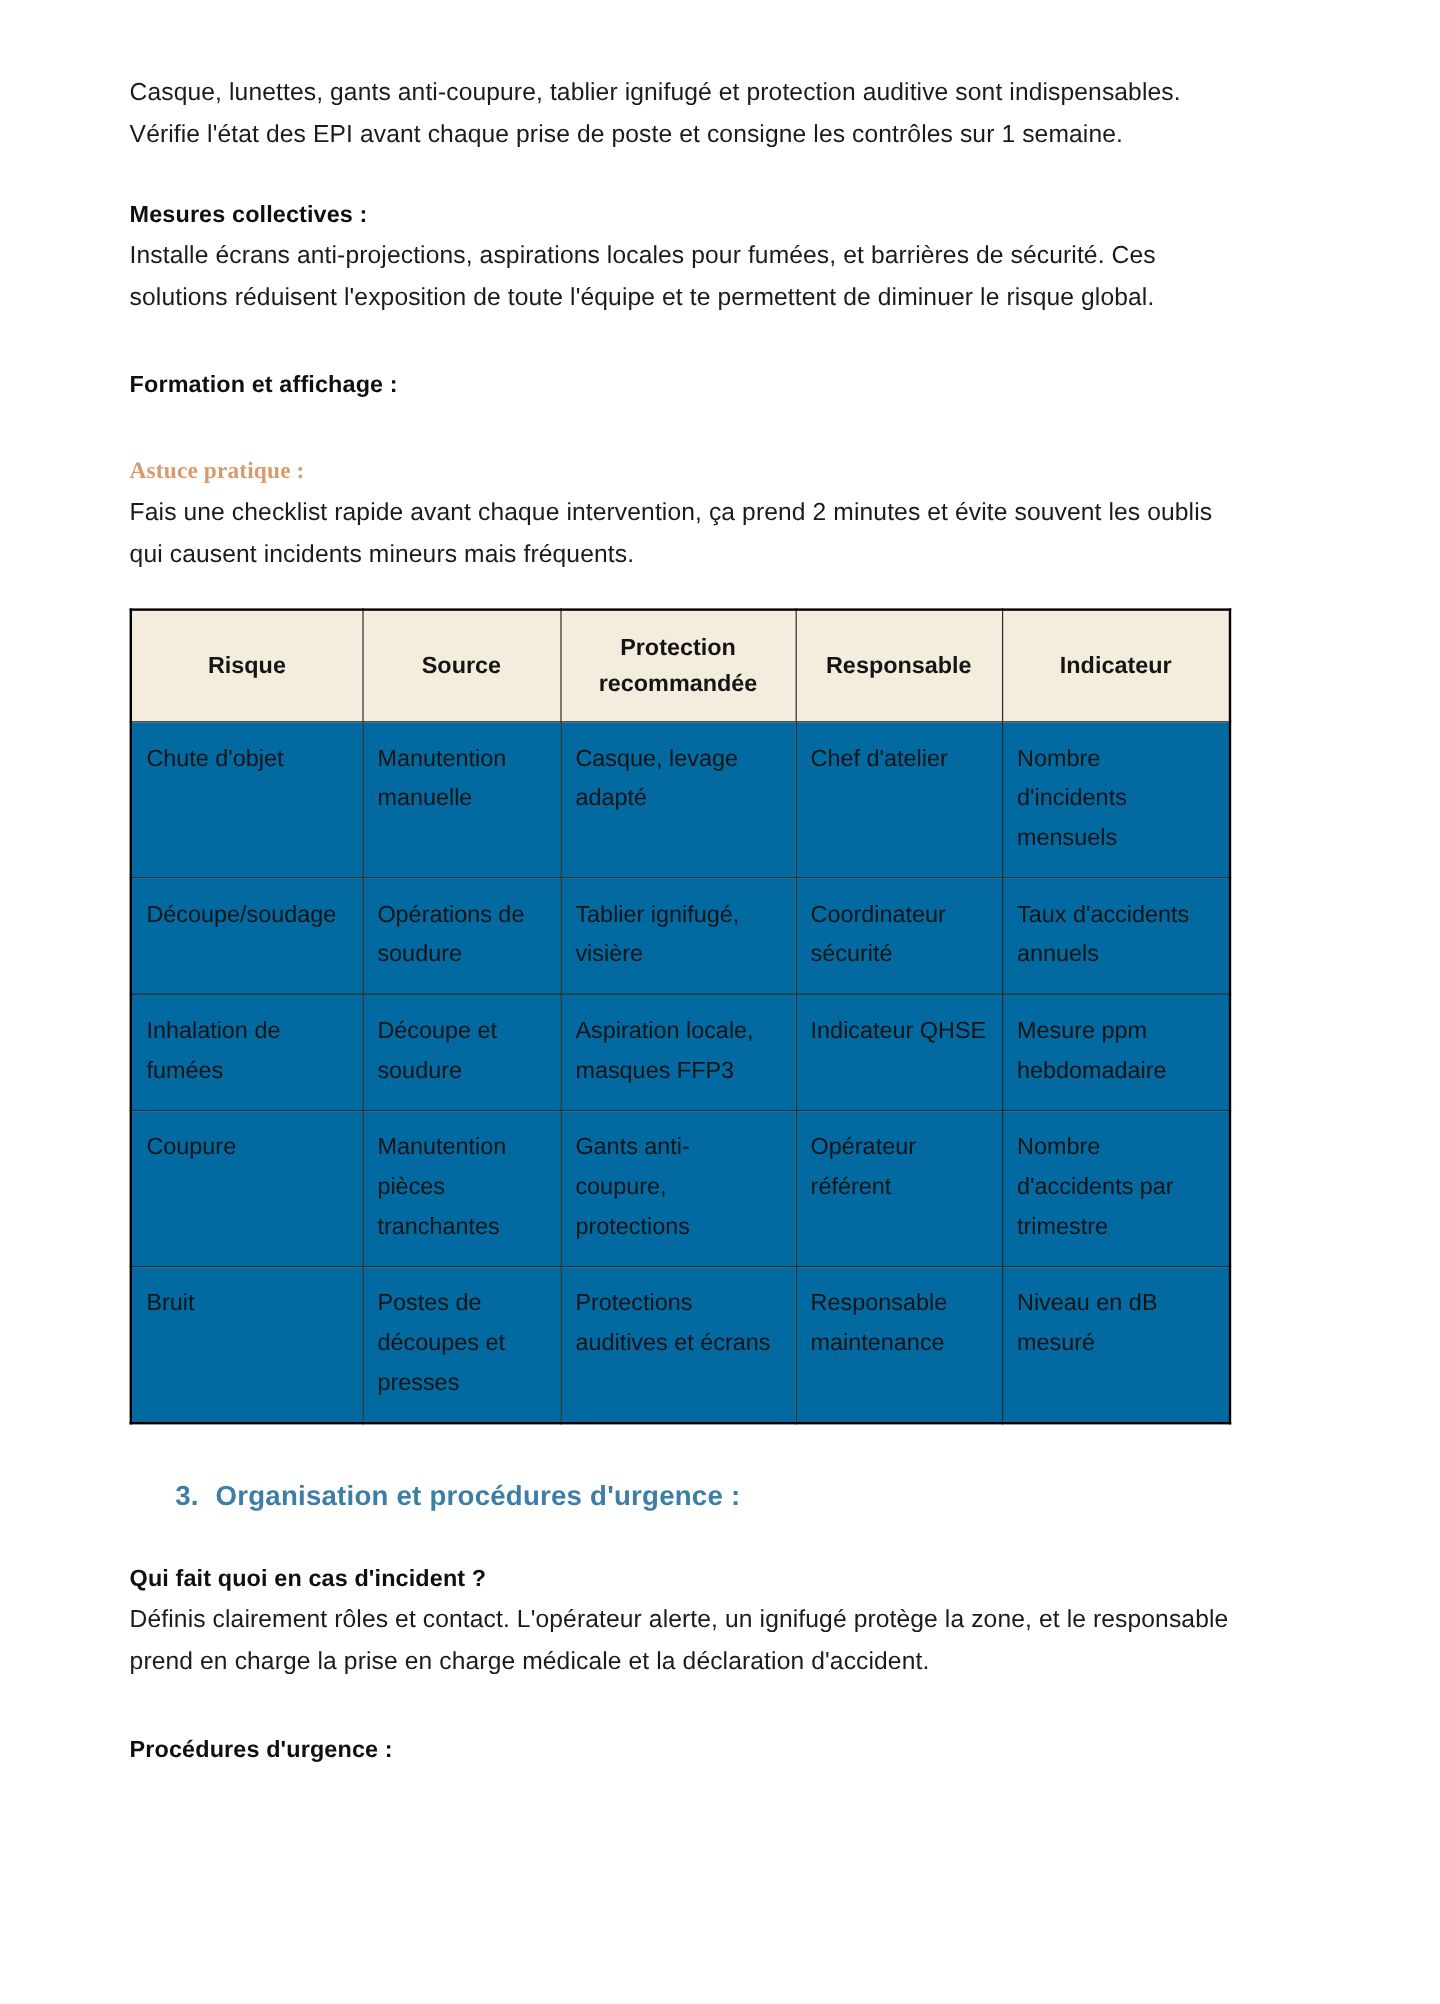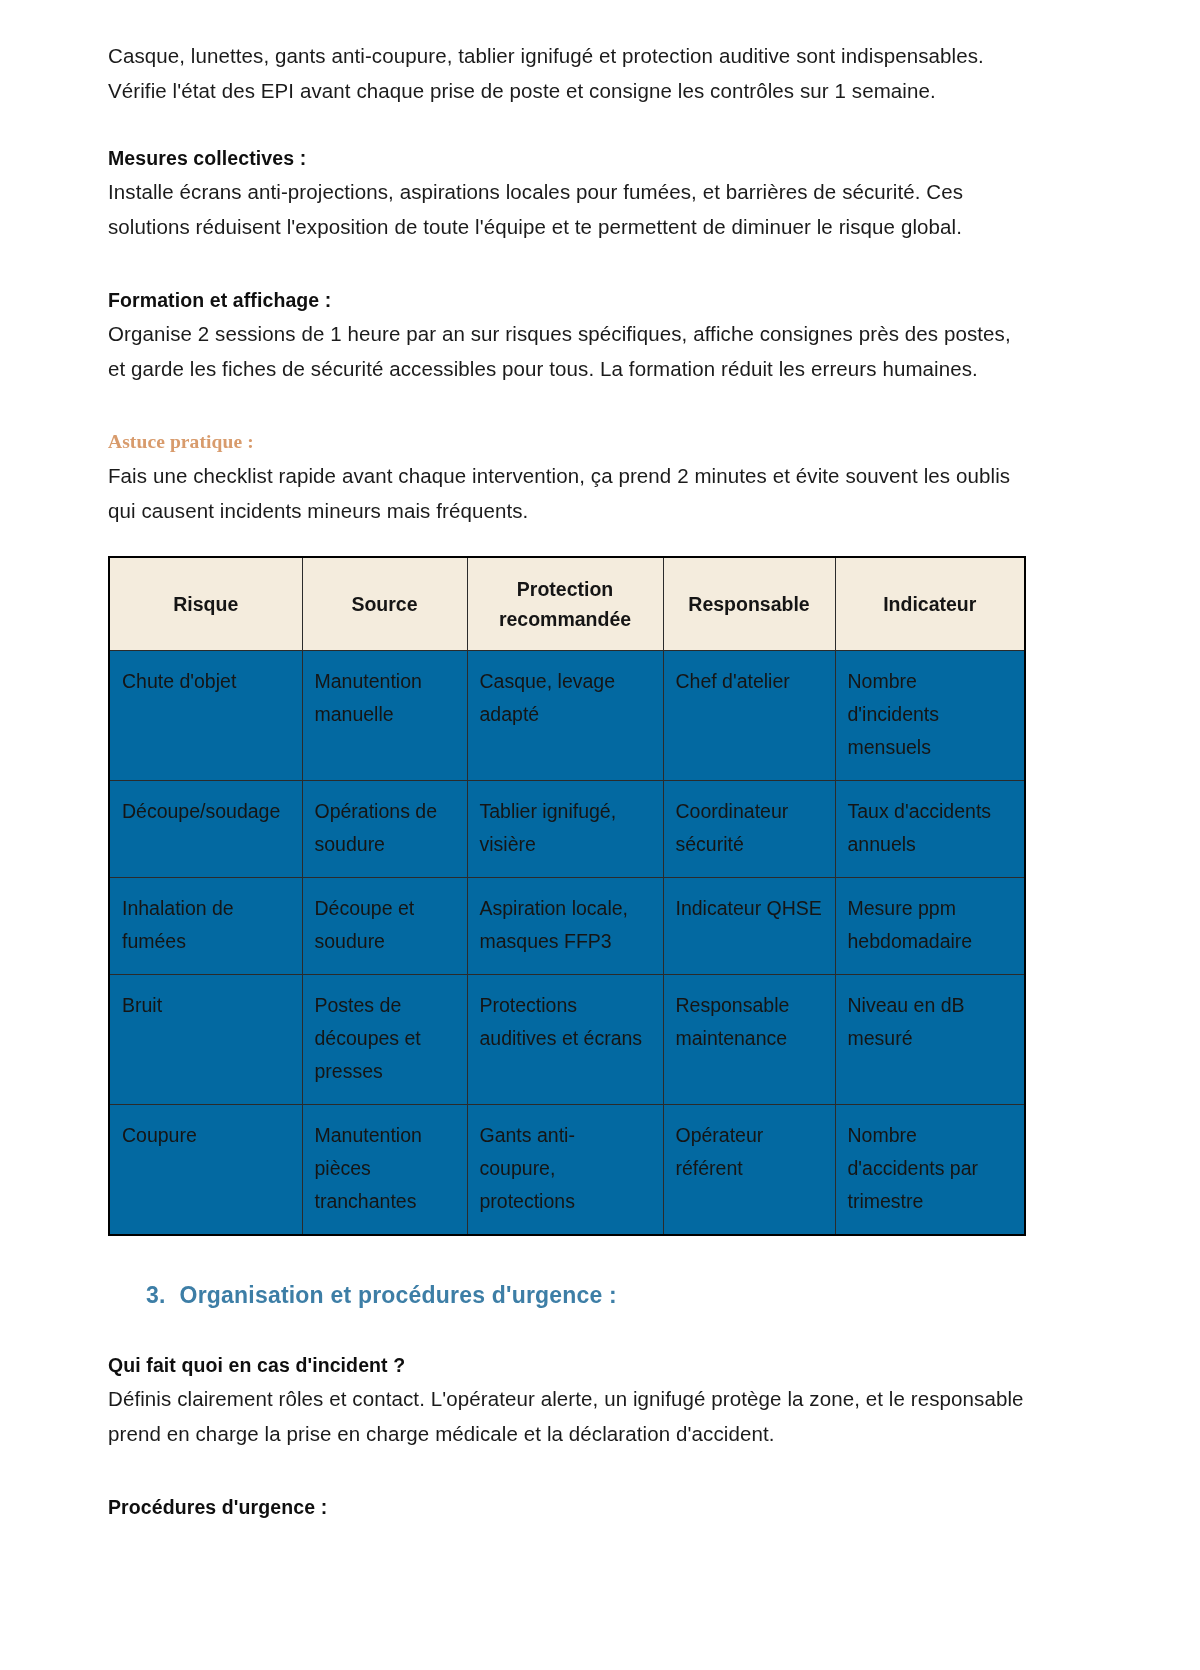--- a/index.html
+++ b/index.html
@@ -14,21 +14,21 @@
     font-family: "Liberation Sans", sans-serif;
     color: #1a1a1a;
     -webkit-font-smoothing: antialiased;
   }
   .page {
     position: relative;
     width: 1200px;
     height: 1438px;
     background: #ffffff;
     box-sizing: border-box;
-    padding: 38px 170px 0 108px;
+    padding: 59px 170px 0 108px;
   }
   .para {
     font-size: 20.5px;
     line-height: 35px;
     color: #1b1b1b;
     margin: 0 0 26px 0;
     letter-spacing: 0.1px;
   }
   .sub-head {
     font-size: 19.5px;
@@ -117,21 +117,20 @@
 
   <div class="block">
     <div class="sub-head">Mesures collectives :</div>
     <p class="para">Installe écrans anti-projections, aspirations locales pour fumées, et barrières de sécurité. Ces solutions réduisent l'exposition de toute l'équipe et te permettent de diminuer le risque global.</p>
   </div>
 
   <div class="spacer-md"></div>
 
   <div class="block">
     <div class="sub-head">Formation et affichage :</div>
-    <p class="para">Organise 2 sessions de 1 heure par an sur risques spécifiques, affiche consignes près des postes, et garde les fiches de sécurité accessibles pour tous. La formation réduit les erreurs humaines.</p>
   </div>
 
   <div class="spacer-md"></div>
 
   <div class="block">
     <div class="sub-head accent">Astuce pratique :</div>
     <p class="para">Fais une checklist rapide avant chaque intervention, ça prend 2 minutes et évite souvent les oublis qui causent incidents mineurs mais fréquents.</p>
   </div>
 
   <table class="risk-table">
@@ -167,33 +166,33 @@
         <td>Taux d'accidents annuels</td>
       </tr>
       <tr>
         <td>Inhalation de fumées</td>
         <td>Découpe et soudure</td>
         <td>Aspiration locale, masques FFP3</td>
         <td>Indicateur QHSE</td>
         <td>Mesure ppm hebdomadaire</td>
       </tr>
       <tr>
+        <td>Coupure</td>
+        <td>Manutention pièces tranchantes</td>
+        <td>Gants anti-coupure, protections</td>
+        <td>Opérateur référent</td>
+        <td>Nombre d'accidents par trimestre</td>
+      </tr>
+      <tr>
         <td>Bruit</td>
         <td>Postes de découpes et presses</td>
         <td>Protections auditives et écrans</td>
         <td>Responsable maintenance</td>
         <td>Niveau en dB mesuré</td>
       </tr>
-      <tr>
-        <td>Coupure</td>
-        <td>Manutention pièces tranchantes</td>
-        <td>Gants anti-coupure, protections</td>
-        <td>Opérateur référent</td>
-        <td>Nombre d'accidents par trimestre</td>
-      </tr>
     </tbody>
   </table>
 
   <div class="section-heading heading-block">
     <span class="num">3.</span>
     <span>Organisation et procédures d'urgence :</span>
   </div>
 
   <div class="block bottom-block">
     <div class="sub-head">Qui fait quoi en cas d'incident ?</div>

